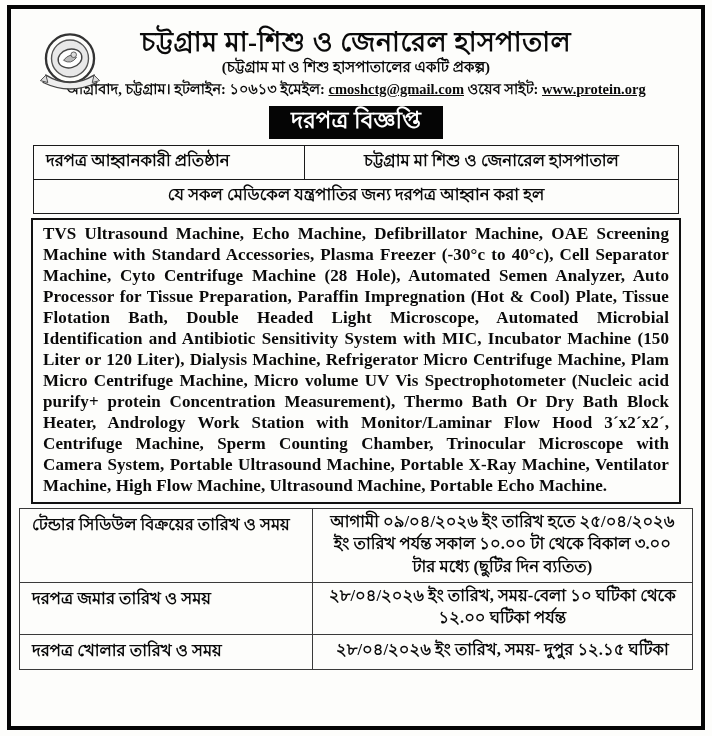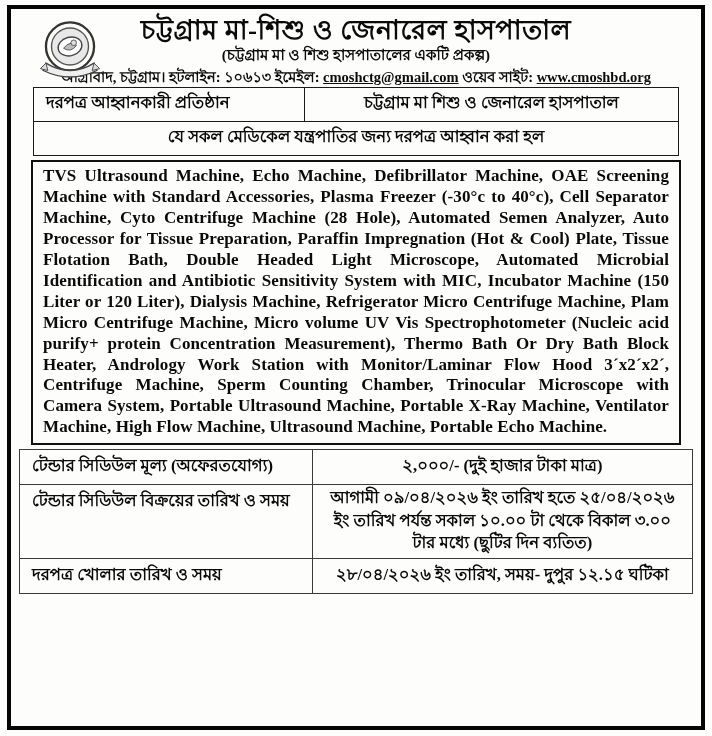--- a/index.html
+++ b/index.html
@@ -2,21 +2,21 @@
 <html><head>
 <meta charset="utf-8">
 <style>
   * { margin:0; padding:0; box-sizing:border-box; }
   html,body { width:712px; height:736px; background:#f5f5f2; overflow:hidden; }
   body { font-family:"Liberation Serif","DejaVu Sans",serif; color:#0a0a0a; }
   .page { width:712px; height:736px; padding:5px 7px 6px 7px; background:#fdfdfb; }
   .frame { width:100%; height:100%; border:4px solid #050505; padding:4px 8px 3px 8px; position:relative; background:#fdfdfb; }
 
   
-  header { position:relative; text-align:center; padding-top:2px; }
+  header { position:relative; text-align:center; padding-top:2px;margin-top:12px; }
   .logo { position:absolute; left:14px; top:2px; width:74px; height:74px; }
   .title { font-size:27px; font-weight:bold; line-height:1.15; letter-spacing:.5px; }
   .subtitle { font-size:15px; font-weight:bold; line-height:1.25;text-align:center; }
   .contact { font-size:14.5px; font-weight:bold; margin-top:3px; line-height:1.3; }
   .link { text-decoration:underline; cursor:pointer; }
 
   
   .banner-wrap { text-align:center; margin:7px 0 6px; }
   .banner { display:inline-block; background:#050505; color:#ffffff; font-size:23px; font-weight:bold; padding:1px 22px 4px; line-height:1.25; }
 
@@ -51,48 +51,51 @@
           <ellipse cx="40" cy="34" rx="13" ry="10" fill="#fff" stroke="#444" stroke-width="1.5" transform="rotate(-15 40 34)"></ellipse>
           <path d="M33 36 q7 -9 14 -3 q-6 8 -14 3 z" fill="#bbb" stroke="#555" stroke-width="1"></path>
           <circle cx="44" cy="30" r="3" fill="#ddd" stroke="#555" stroke-width="1"></circle>
           <path d="M14 52 q26 16 52 0 l3 8 q-29 14 -58 0 z" fill="#eee" stroke="#444" stroke-width="1.5"></path>
           <path d="M14 52 l-6 6 l8 2 z M66 52 l6 6 l-8 2 z" fill="#ddd" stroke="#444" stroke-width="1"></path>
         </svg>
       </div>
       <div class="head-text">
         <div class="title">চট্টগ্রাম মা-শিশু ও জেনারেল হাসপাতাল</div>
         <div class="subtitle">(চট্টগ্রাম মা ও শিশু হাসপাতালের একটি প্রকল্প)</div>
-        <div class="contact"><span>আগ্রাবাদ, চট্টগ্রাম। হটলাইন: ১০৬১৩ ইমেইল: </span><span class="link">cmoshctg@gmail.com</span><span> ওয়েব সাইট: </span><span class="link">www.cmoshbd.org</span></div>
+        <div class="contact"><span>আগ্রাবাদ, চট্টগ্রাম। হটলাইন: ১০৬১৩ ইমেইল: </span><span class="link">cmoshctg@gmail.com</span><span> ওয়েব সাইট: </span><span class="link">www.protein.org</span></div>
       </div>
     </header>
 
+    <div class="banner-wrap">
+      <div class="banner">দরপত্র বিজ্ঞপ্তি</div>
+    </div>
 
     <table class="invite-table">
       <tbody>
           <tr>
         <td class="label">দরপত্র আহ্বানকারী প্রতিষ্ঠান</td>
         <td class="value">চট্টগ্রাম মা শিশু ও জেনারেল হাসপাতাল</td>
       </tr>
       <tr>
         <td class="full" colspan="2">যে সকল মেডিকেল যন্ত্রপাতির জন্য দরপত্র আহ্বান করা হল</td>
       </tr>
     </tbody>
       </table>
 
     <div class="machines">TVS Ultrasound Machine, Echo Machine, Defibrillator Machine, OAE Screening Machine with Standard Accessories, Plasma Freezer (-30°c to 40°c), Cell Separator Machine, Cyto Centrifuge Machine (28 Hole), Automated Semen Analyzer, Auto Processor for Tissue Preparation, Paraffin Impregnation (Hot &amp; Cool) Plate, Tissue Flotation Bath, Double Headed Light Microscope, Automated Microbial Identification and Antibiotic Sensitivity System with MIC, Incubator Machine (150 Liter or 120 Liter), Dialysis Machine, Refrigerator Micro Centrifuge Machine, Plam Micro Centrifuge Machine, Micro volume UV Vis Spectrophotometer (Nucleic acid purify+ protein Concentration Measurement), Thermo Bath Or Dry Bath Block Heater, Andrology Work Station with Monitor/Laminar Flow Hood 3´x2´x2´, Centrifuge Machine, Sperm Counting Chamber, Trinocular Microscope with Camera System, Portable Ultrasound Machine, Portable X-Ray Machine, Ventilator Machine, High Flow Machine, Ultrasound Machine, Portable Echo Machine.</div>
 
     <table class="schedule-table">
       <tbody>
-          <tr>
-        <td class="label">টেন্ডার সিডিউল মূল্য (অফেরতযোগ্য)</td>
-        <td class="value">২,০০০/- (দুই হাজার টাকা মাত্র)</td>
-      </tr>
       <tr>
         <td class="label">টেন্ডার সিডিউল বিক্রয়ের তারিখ ও সময়</td>
         <td class="value">আগামী ০৯/০৪/২০২৬ ইং তারিখ হতে ২৫/০৪/২০২৬ ইং তারিখ পর্যন্ত সকাল ১০.০০ টা থেকে বিকাল ৩.০০ টার মধ্যে (ছুটির দিন ব্যতিত)</td>
+      </tr>
+      <tr>
+        <td class="label">দরপত্র জমার তারিখ ও সময়</td>
+        <td class="value">২৮/০৪/২০২৬ ইং তারিখ, সময়-বেলা ১০ ঘটিকা থেকে ১২.০০ ঘটিকা পর্যন্ত</td>
       </tr>
       <tr>
         <td class="label">দরপত্র খোলার তারিখ ও সময়</td>
         <td class="value">২৮/০৪/২০২৬ ইং তারিখ, সময়- দুপুর ১২.১৫ ঘটিকা</td>
       </tr>
     </tbody>
       </table>
 
   </div>
 </div>

